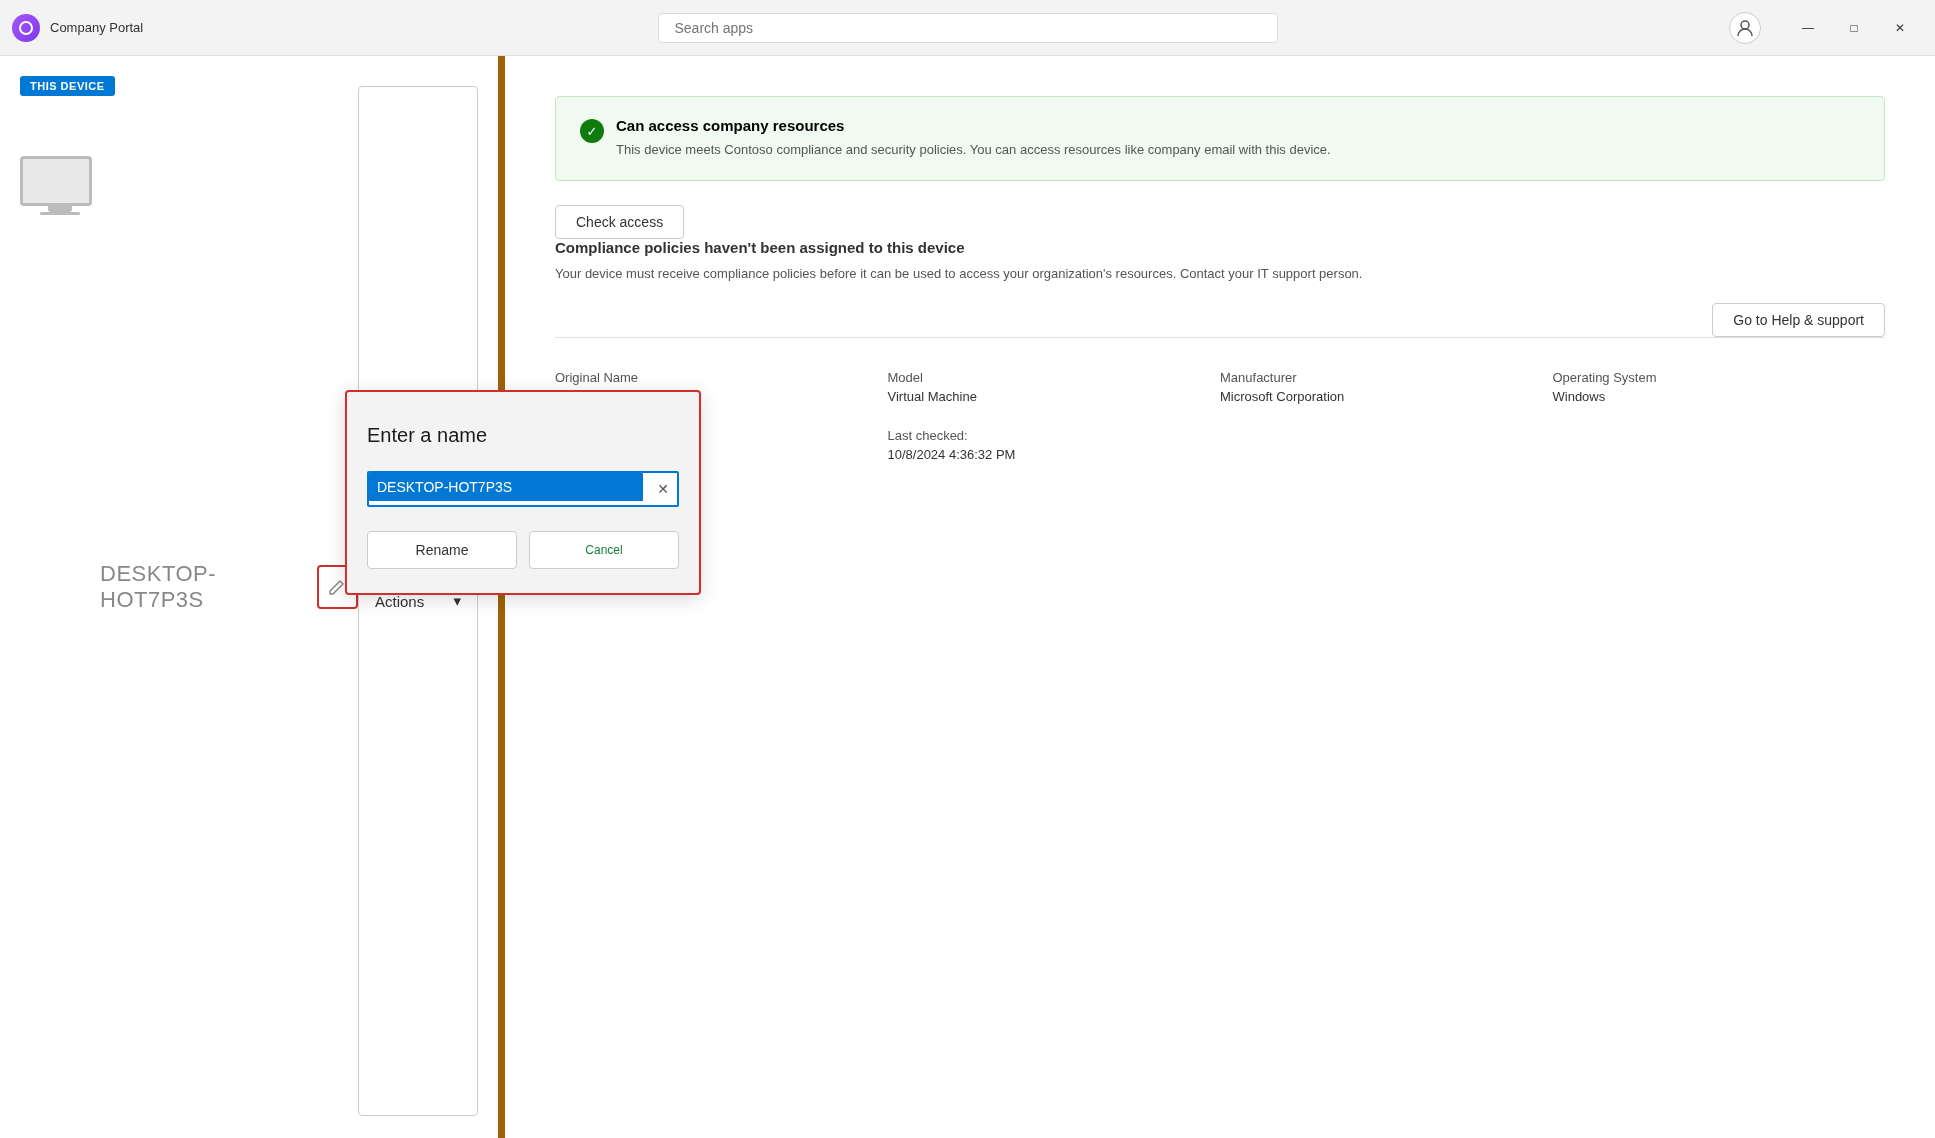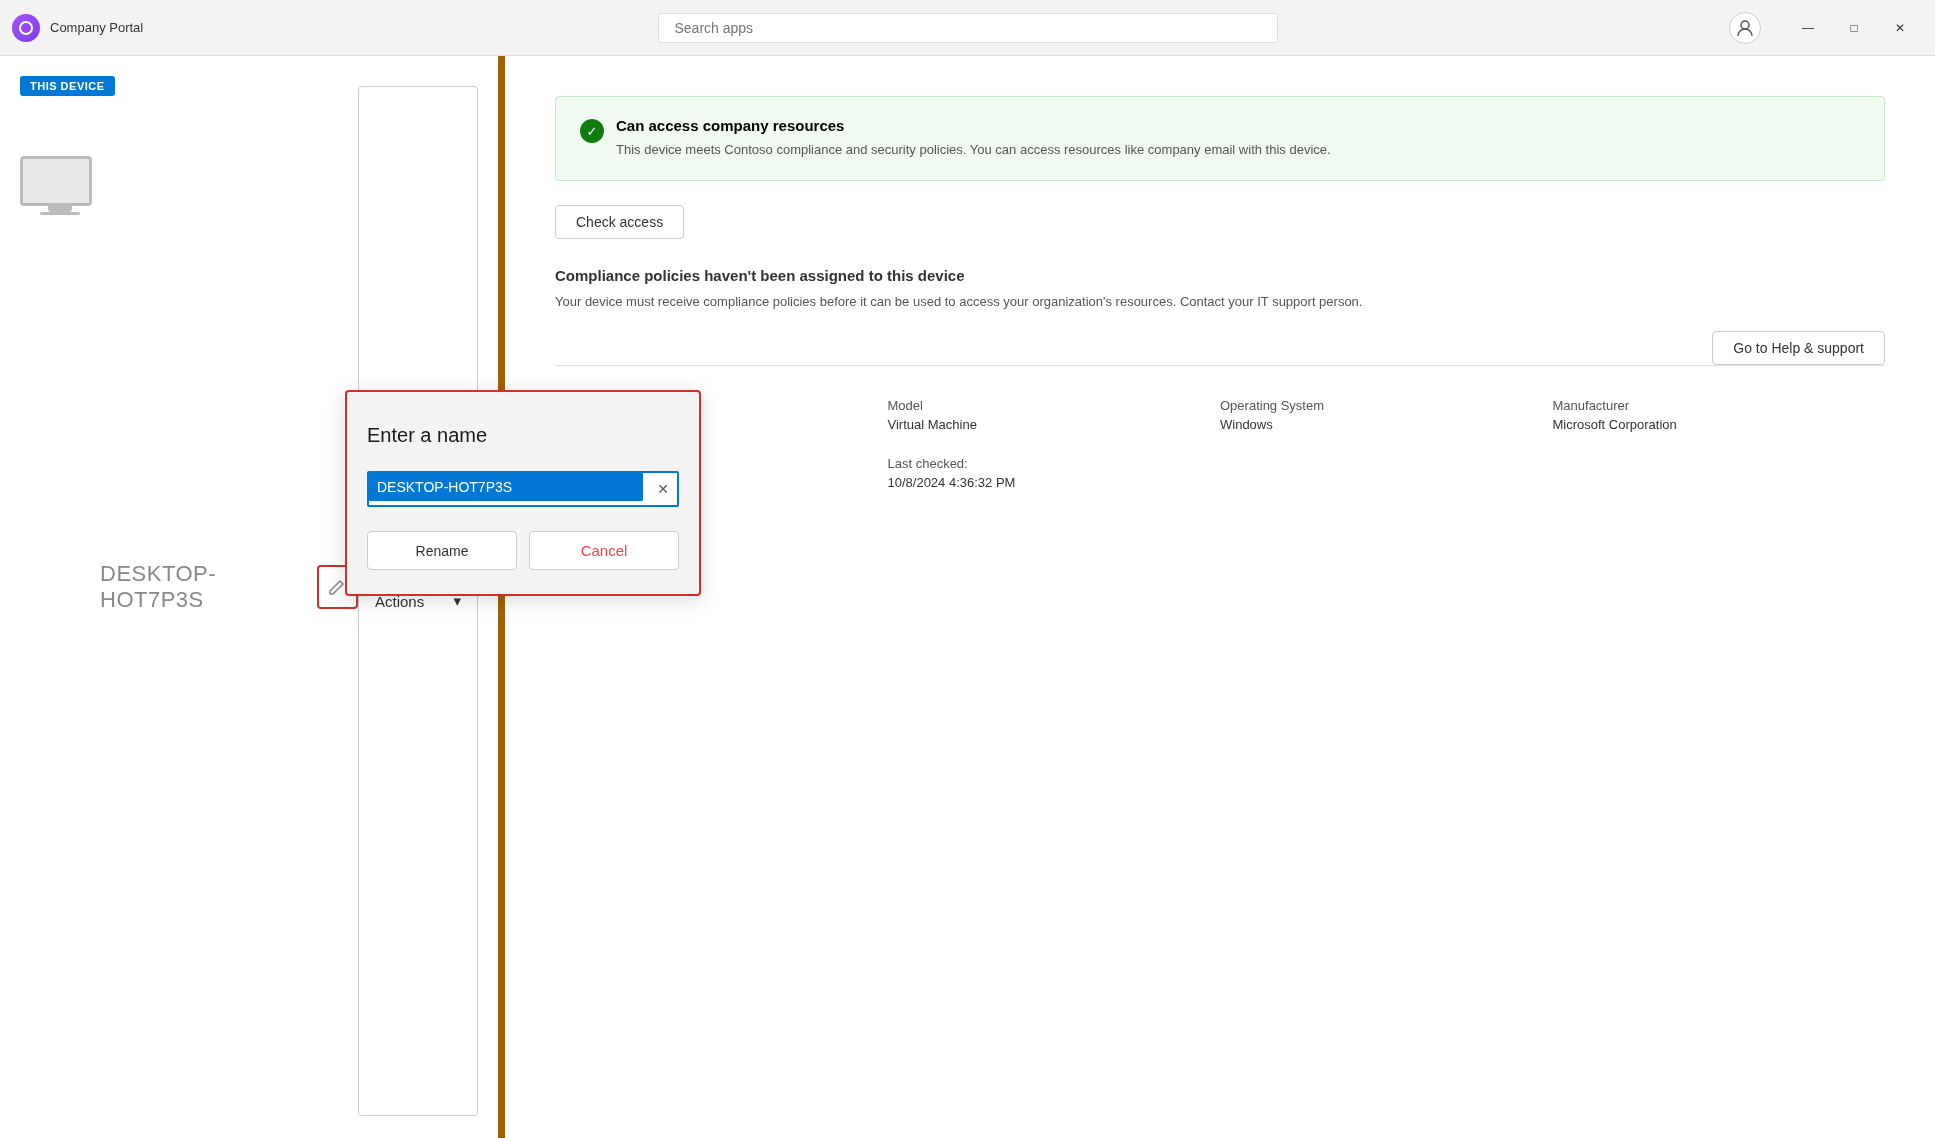--- a/index.html
+++ b/index.html
@@ -241,21 +241,20 @@
       line-height: 1.5;
     }
     .check-access-btn {
       border: 1px solid #ccc;
       border-radius: 4px;
       padding: 8px 20px;
       background: white;
       cursor: pointer;
       font-size: 14px;
       color: #333;
-      margin-bottom: 28px;
     }
     .compliance-section {
       margin-bottom: 24px;
     }
     .compliance-title {
       font-size: 15px;
       font-weight: 600;
       color: #333;
       margin-bottom: 8px;
     }
@@ -363,22 +362,22 @@
       font-size: 14px;
       color: #333;
     }
     .dialog-cancel-btn {
       flex: 1;
       padding: 10px;
       border: 1px solid #ccc;
       border-radius: 4px;
       background: white;
       cursor: pointer;
-      font-size: 15px;
-      color: #ef4444;
+      font-size: 12px;
+      color: #15803d;
     }
   </style>
 </head>
 <body>
 
 <div class="titlebar">
   <div class="titlebar-logo">
     <div class="titlebar-logo-inner"></div>
   </div>
   <span class="titlebar-app-name">Company Portal</span>
@@ -451,26 +450,26 @@
     <div class="device-info-grid">
       <div>
         <div class="info-label">Original Name</div>
         <div class="info-value">DESKTOP-HOT7P3S</div>
       </div>
       <div>
         <div class="info-label">Model</div>
         <div class="info-value">Virtual Machine</div>
       </div>
       <div>
+        <div class="info-label">Manufacturer</div>
+        <div class="info-value">Microsoft Corporation</div>
+      </div>
+      <div>
         <div class="info-label">Operating System</div>
         <div class="info-value">Windows</div>
-      </div>
-      <div>
-        <div class="info-label">Manufacturer</div>
-        <div class="info-value">Microsoft Corporation</div>
       </div>
       <div>
         <div class="info-label">Ownership</div>
         <div class="info-value">Corporate</div>
       </div>
       <div>
         <div class="info-label">Last checked:</div>
         <div class="info-value">10/8/2024 4:36:32 PM</div>
       </div>
     </div>

